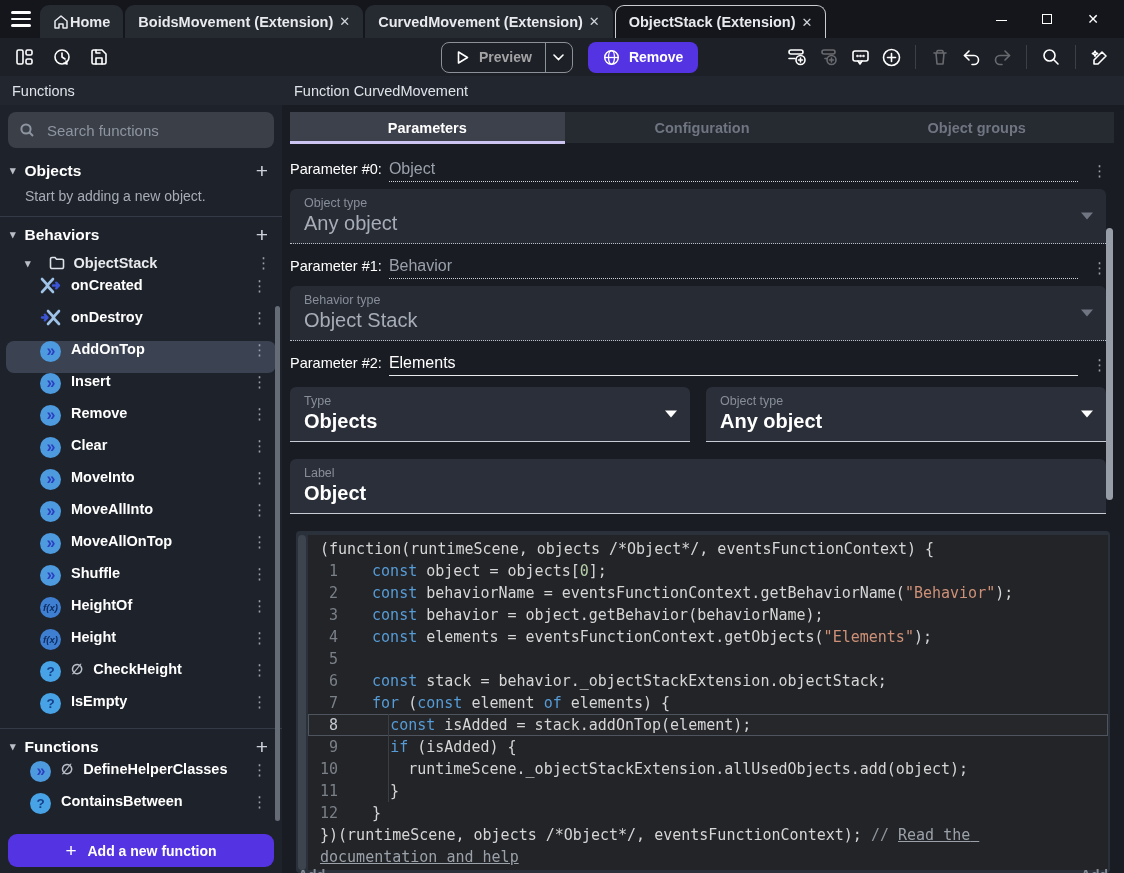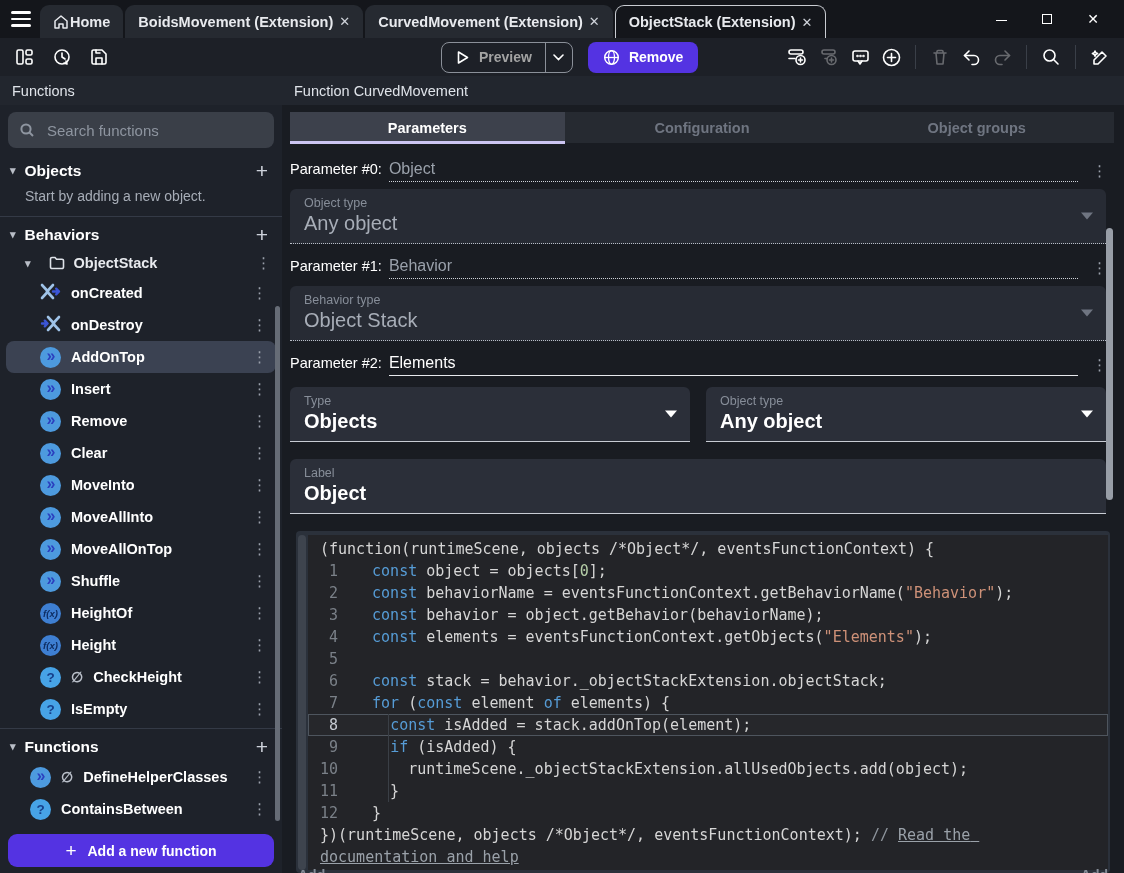--- a/index.html
+++ b/index.html
@@ -51,21 +51,21 @@
   .search input{background:transparent;border:none;outline:none;color:#e8eaee;font-size:15px;width:210px;font-family:inherit}
   .search input::placeholder{color:#8e95a0}
   .section-h{display:flex;align-items:center;padding:4px 14px 4px 10px;font-size:15.5px;font-weight:bold;color:#fff}
   .caret{color:#b9bec7;font-size:11px;margin-right:9px}
   .plus{margin-left:auto;color:#cdd2da;font-size:21px;font-weight:normal;line-height:1}
   .muted{color:#a7adb7;font-size:14px;padding:3px 12px 9px 25px}
   .divider{height:1px;background:#343a46;margin:3px 0;flex-shrink:0}
   .group-row{display:flex;align-items:center;gap:9px;padding:5px 12px 5px 25px;font-size:14.5px;font-weight:bold}
   .group-row svg{stroke:#dfe3e9;fill:none;stroke-width:1.6}
   .dots{margin-left:auto;color:#9aa0ab;font-size:15px;width:14px;text-align:center;font-weight:normal}
-  .sb-item{display:flex;align-items:center;gap:10px;height:32px;padding:0 10px 0 34px;font-size:14.5px;
+  .sb-item{display:flex;align-items:flex-start;gap:10px;height:32px;padding:0 10px 0 34px;font-size:14.5px;
            font-weight:bold;border-radius:8px;margin:0 6px;color:#fff}
   .sb-item.sel{background:var(--sel)}
   #function-list .sb-item{padding-left:24px}
   .gear{width:21px;height:21px;border-radius:50%;display:flex;align-items:center;justify-content:center;font-weight:bold;flex-shrink:0}
   .gear-a{background:var(--iconblue);color:#2b3fbe;font-size:16px;letter-spacing:-1px;padding-bottom:2px}
   .gear-e{background:#3e7fd2;color:#0f2e63;font-size:9.5px;font-style:italic}
   .gear-c{background:#47a3e6;color:#163f8a;font-size:13.5px}
   .pvt{color:#b9bfc9;font-size:14px}
   .add-fn{margin:9px 8px 8px 8px;height:33px;background:var(--accent);border:none;border-radius:9px;color:#fff;
           font-weight:bold;font-size:14px;display:flex;align-items:center;justify-content:center;gap:11px;

